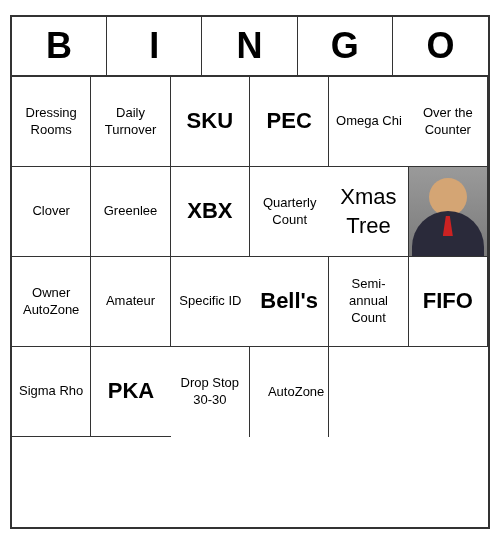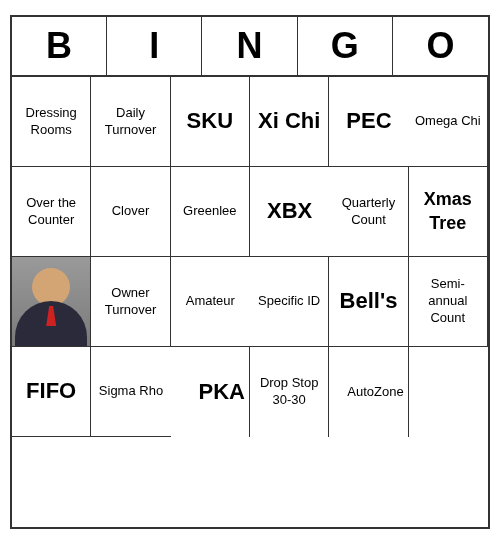--- a/index.html
+++ b/index.html
@@ -66,22 +66,22 @@
     .bingo-cell:nth-child(5n) {
       border-right: none;
     }
 
     .bingo-cell:nth-child(n+21) {
       border-bottom: none;
       justify-content: flex-end;
     }
 
     .bingo-cell.bold-text {
-      font-weight: bold;
-      font-size: 18px;
+      font-weight: normal;
+      font-size: 22px;
     }
 
     .bingo-cell.large-text {
       font-weight: bold;
       font-size: 22px;
     }
 
     .bingo-cell .cell-text {
       line-height: 1.3;
     }
@@ -158,23 +158,20 @@
   <div class="bingo-grid">
 
     <div class="bingo-cell">
       <span class="cell-text">Dressing Rooms</span>
     </div>
     <div class="bingo-cell">
       <span class="cell-text">Daily Turnover</span>
     </div>
     <div class="bingo-cell large-text">
       <span class="cell-text">SKU</span>
-    </div>
-    <div class="bingo-cell large-text">
-      <span class="cell-text">Xi Chi</span>
     </div>
     <div class="bingo-cell large-text">
       <span class="cell-text">PEC</span>
     </div>
 
     <div class="bingo-cell">
       <span class="cell-text">Omega Chi</span>
     </div>
     <div class="bingo-cell">
       <span class="cell-text">Over the Counter</span>
@@ -200,21 +197,21 @@
         <div class="photo-bg"></div>
         <div class="photo-person">
           <div class="photo-head"></div>
           <div class="photo-shoulders">
             <div class="photo-tie"></div>
           </div>
         </div>
       </div>
     </div>
     <div class="bingo-cell">
-      <span class="cell-text">Owner Turnover</span>
+      <span class="cell-text">Owner AutoZone</span>
     </div>
 
     <div class="bingo-cell">
       <span class="cell-text">Amateur</span>
     </div>
     <div class="bingo-cell">
       <span class="cell-text">Specific ID</span>
     </div>
     <div class="bingo-cell large-text">
       <span class="cell-text">Bell's</span>

